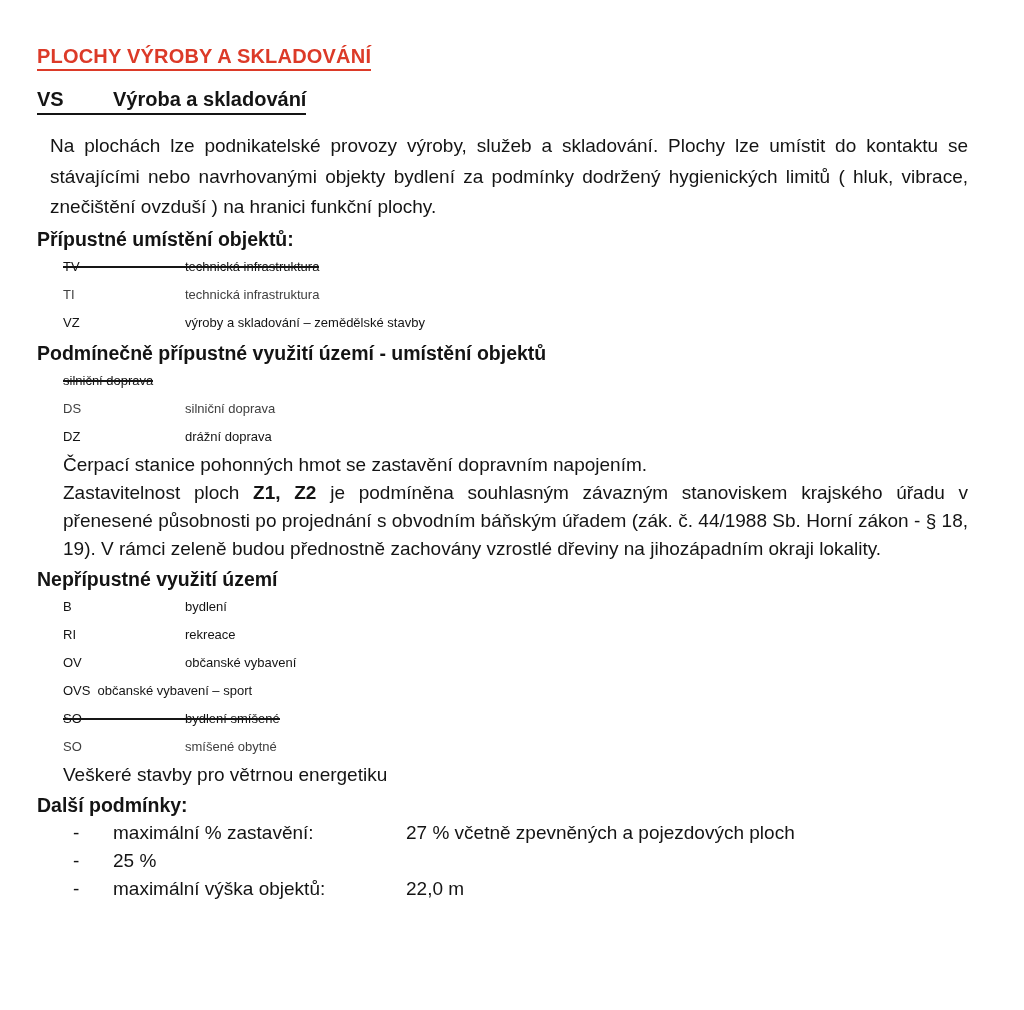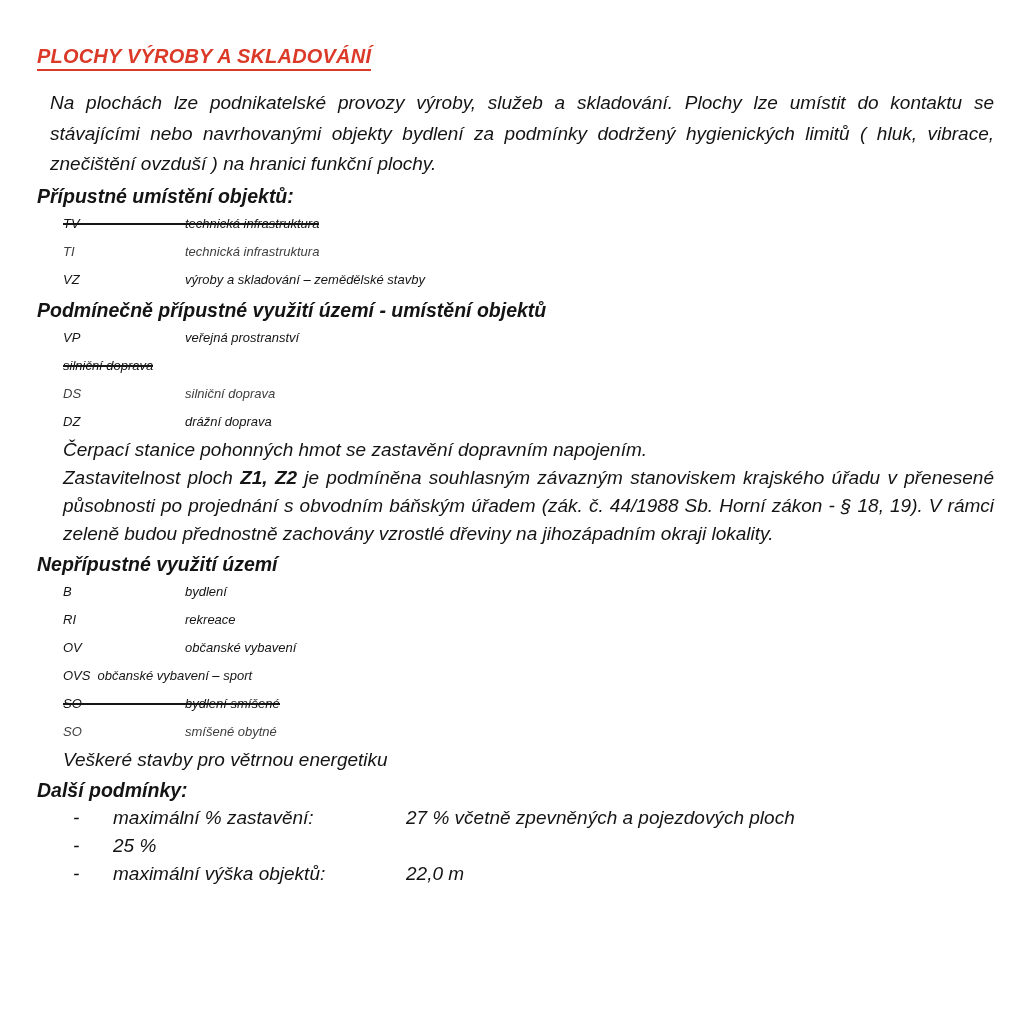--- a/index.html
+++ b/index.html
@@ -13,22 +13,21 @@
     overflow: hidden;
     font-family: "Liberation Sans", "DejaVu Sans", sans-serif;
     color: #141414;
     font-size: 19.5px;
     -webkit-font-smoothing: antialiased;
   }
   .page {
     box-sizing: border-box;
     width: 1024px;
     height: 1010px;
-    padding: 44px 30px 0 37px;
-    font-style: italic;
+    padding: 44px 56px 0 37px;
   }
   
   .doc-title {
     display: inline-block;
     color: #dc3a28;
     font-weight: 700;
     font-size: 20px;
     line-height: 22px;
     border-bottom: 2px solid #dc3a28;
     padding-bottom: 2px;
@@ -98,20 +97,26 @@
 </style>
 </head>
 <body>
 
 <div class="page">
 
   <div class="title-row">
     <h1 class="doc-title">PLOCHY VÝROBY A SKLADOVÁNÍ</h1>
   </div>
 
+  <div class="vs-row">
+    <span class="vs-inner">
+      <span class="vs-code">VS</span>
+      <span>Výroba a skladování</span>
+    </span>
+  </div>
 
   <p class="para">Na plochách lze podnikatelské provozy výroby, služeb a skladování. Plochy lze umístit do kontaktu se stávajícími nebo navrhovanými objekty bydlení za podmínky dodržený hygienických limitů ( hluk, vibrace, znečištění ovzduší ) na hranici funkční plochy.</p>
 
   <h2 class="sec-heading">Přípustné umístění objektů:</h2>
 
   <div class="lrow">
     <span class="lrow-inner strike">
       <span class="code">TV</span>
       <span>technická infrastruktura</span>
     </span>
@@ -124,26 +129,20 @@
   </div>
   <div class="lrow">
     <span class="lrow-inner">
       <span class="code">VZ</span>
       <span>výroby a skladování – zemědělské stavby</span>
     </span>
   </div>
 
   <h2 class="sec-heading">Podmínečně přípustné využití území - umístění objektů</h2>
 
-  <div class="lrow">
-    <span class="lrow-inner">
-      <span class="code">VP</span>
-      <span>veřejná prostranství</span>
-    </span>
-  </div>
   <div class="lrow">
     <span class="lrow-inner strike">
       <span>silniční doprava</span>
     </span>
   </div>
   <div class="lrow">
     <span class="lrow-inner red">
       <span class="code">DS</span>
       <span>silniční doprava</span>
     </span>

